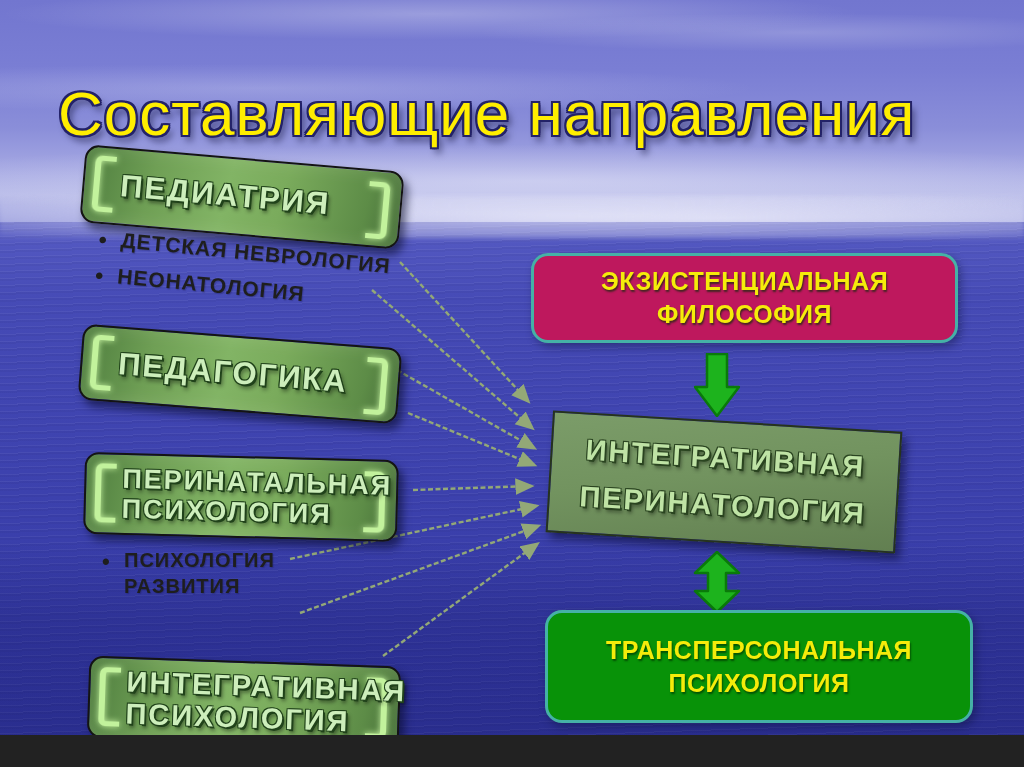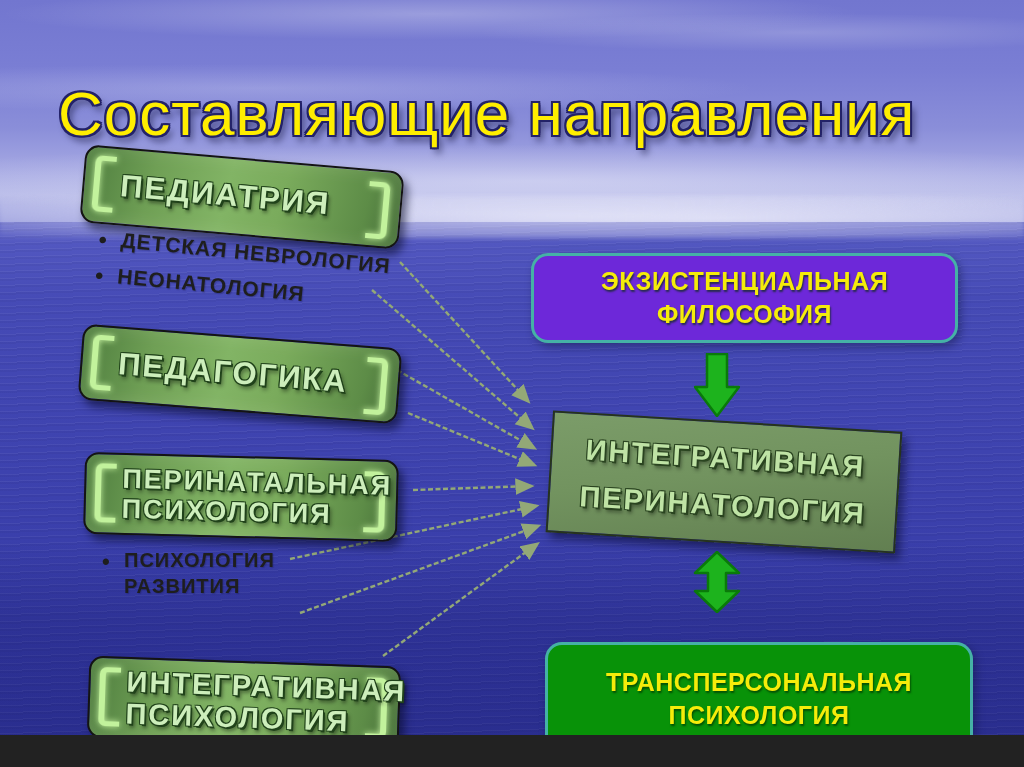--- a/index.html
+++ b/index.html
@@ -155,40 +155,40 @@
   </div>
 
   <div class="gbox" style="left:88px;top:661px;width:308px;height:78px;transform:rotate(2deg);">
     <span class="bracket-l"></span>
     <span class="bracket-r"></span>
     <div class="glabel" style="font-size:29px;">ИНТЕГРАТИВНАЯ
 ПСИХОЛОГИЯ</div>
   </div>
 
   <div class="flatbox" style="left:531px;top:253px;width:421px;height:84px;font-size:25px;
-       background:#6d28d9;border:3px solid #45b1a6;color:#f5ec0a;
+       background:#be185d;border:3px solid #45b1a6;color:#f5ec0a;
        text-shadow:1px 2px 2px rgba(0,45,0,.65);">
     <span>ЭКЗИСТЕНЦИАЛЬНАЯ
 ФИЛОСОФИЯ</span>
   </div>
 
   <svg class="overlay" style="left:694px;top:353px;" width="46" height="64" viewBox="0 0 46 64">
     <polygon class="block-arrow" points="13,1 33,1 33,34 45,34 23,63 1,34 13,34" fill="#1db31d"></polygon>
   </svg>
 
   <div class="centerbox" style="left:549px;top:421px;width:346px;height:118px;font-size:29px;
        transform:rotate(3.5deg);color:#bfe3a5;">
     <span>ИНТЕГРАТИВНАЯ
 ПЕРИНАТОЛОГИЯ</span>
   </div>
 
   <svg class="overlay" style="left:692px;top:551px;" width="50" height="62" viewBox="0 0 50 62">
     <polygon class="block-arrow" points="25,1 47,22 34,22 34,40 47,40 25,61 3,40 16,40 16,22 3,22" fill="#1db31d"></polygon>
   </svg>
 
-  <div class="flatbox" style="left:545px;top:642px;width:422px;height:107px;font-size:25px;
+  <div class="flatbox" style="left:545px;top:610px;width:422px;height:107px;font-size:25px;
        background:#089208;border:3px solid #45b1a6;color:#f5ec0a;
        text-shadow:1px 2px 2px rgba(0,45,0,.65);">
     <span>ТРАНСПЕРСОНАЛЬНАЯ
 ПСИХОЛОГИЯ</span>
   </div>
 
 </div>
 
 </body></html>

